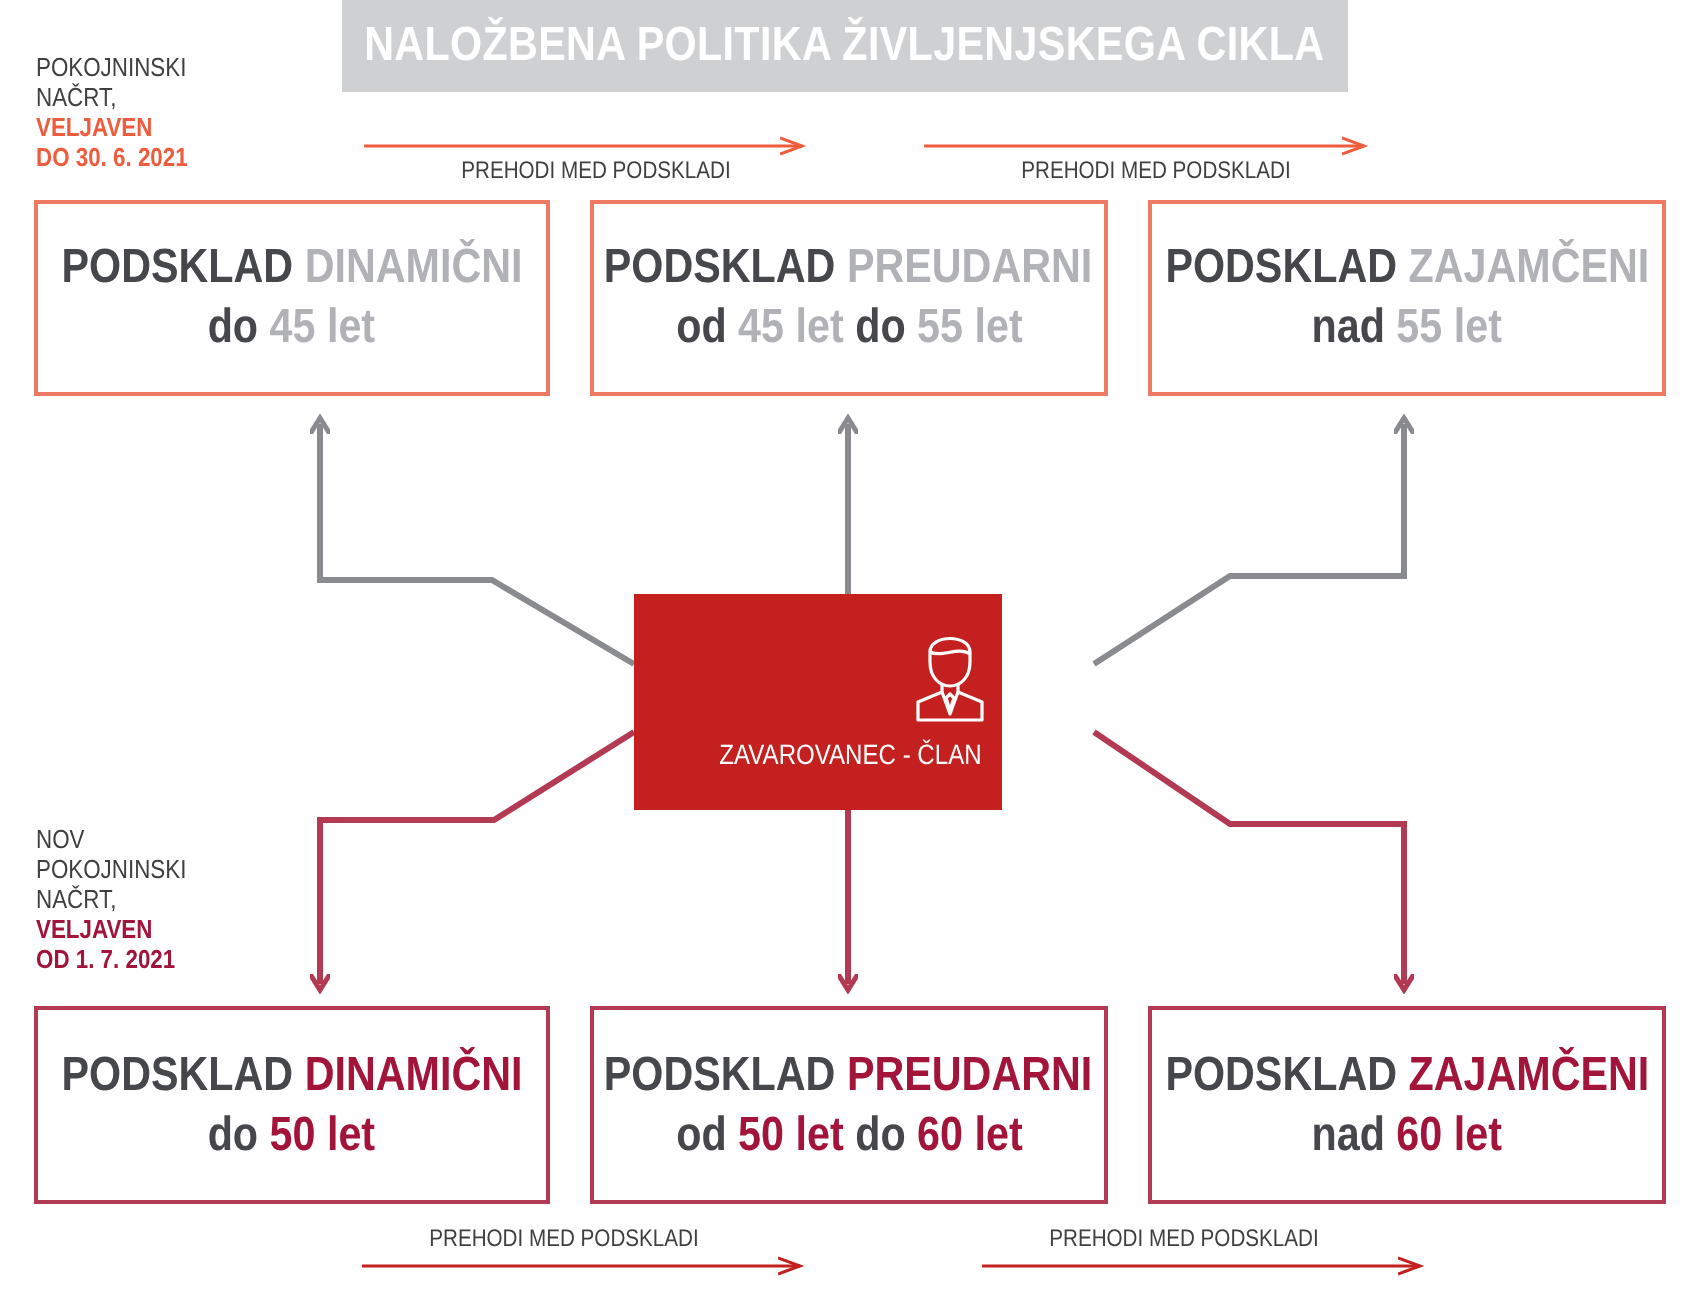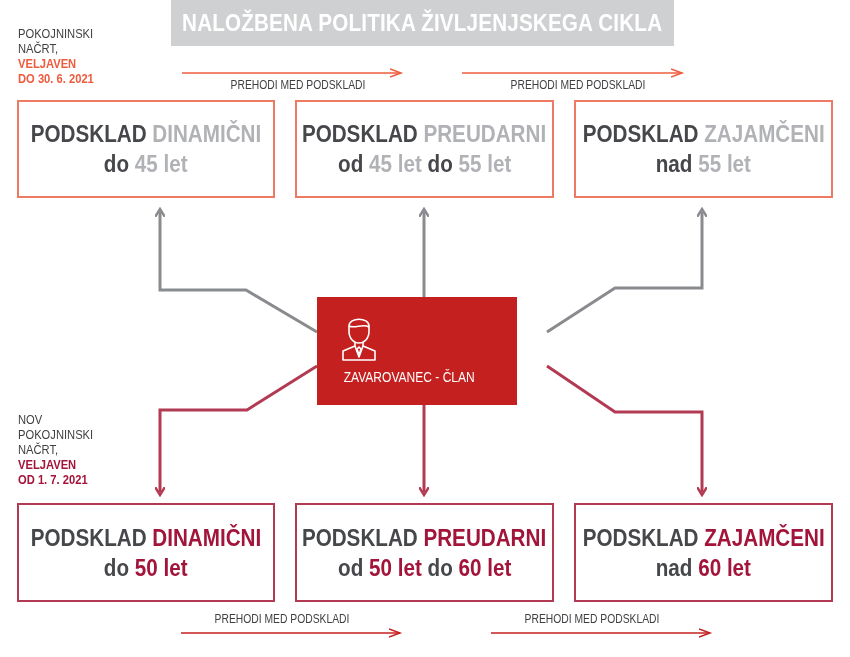--- a/index.html
+++ b/index.html
@@ -21,21 +21,21 @@
   .fund { background:#fff; box-sizing:border-box; display:flex; flex-direction:column;
           align-items:center; justify-content:center; text-align:center; }
   .fund.old { border:2px solid #ef7a63; }
   .fund.new { border:2px solid #b23a52; }
   .fund .l1, .fund .l2 { font-weight:bold; font-size:24px; line-height:30px;
                          white-space:nowrap; transform:scaleX(0.86); }
   .dark { color:#46474a; }
   .old .acc { color:#b1b2b6; }
   .new .acc { color:#a3143a; }
   .member { left:317px; top:297px; width:184px; height:108px; background:#c4201f;
-            display:flex; flex-direction:column; align-items:flex-start;padding-left:16px; }
+            display:flex; flex-direction:column; align-items:flex-end; }
   .member-label { color:#ffffff; font-size:14px; margin-top:6px; transform:scaleX(0.86);
                   white-space:nowrap; }
   svg.lines { position:absolute; left:0; top:0; }
 </style>
 </head>
 <body>
 
 <svg class="lines" width="850" height="657">
   <defs>
     <marker id="ag" markerWidth="10" markerHeight="10" refX="5" refY="5" orient="auto" markerUnits="userSpaceOnUse">

